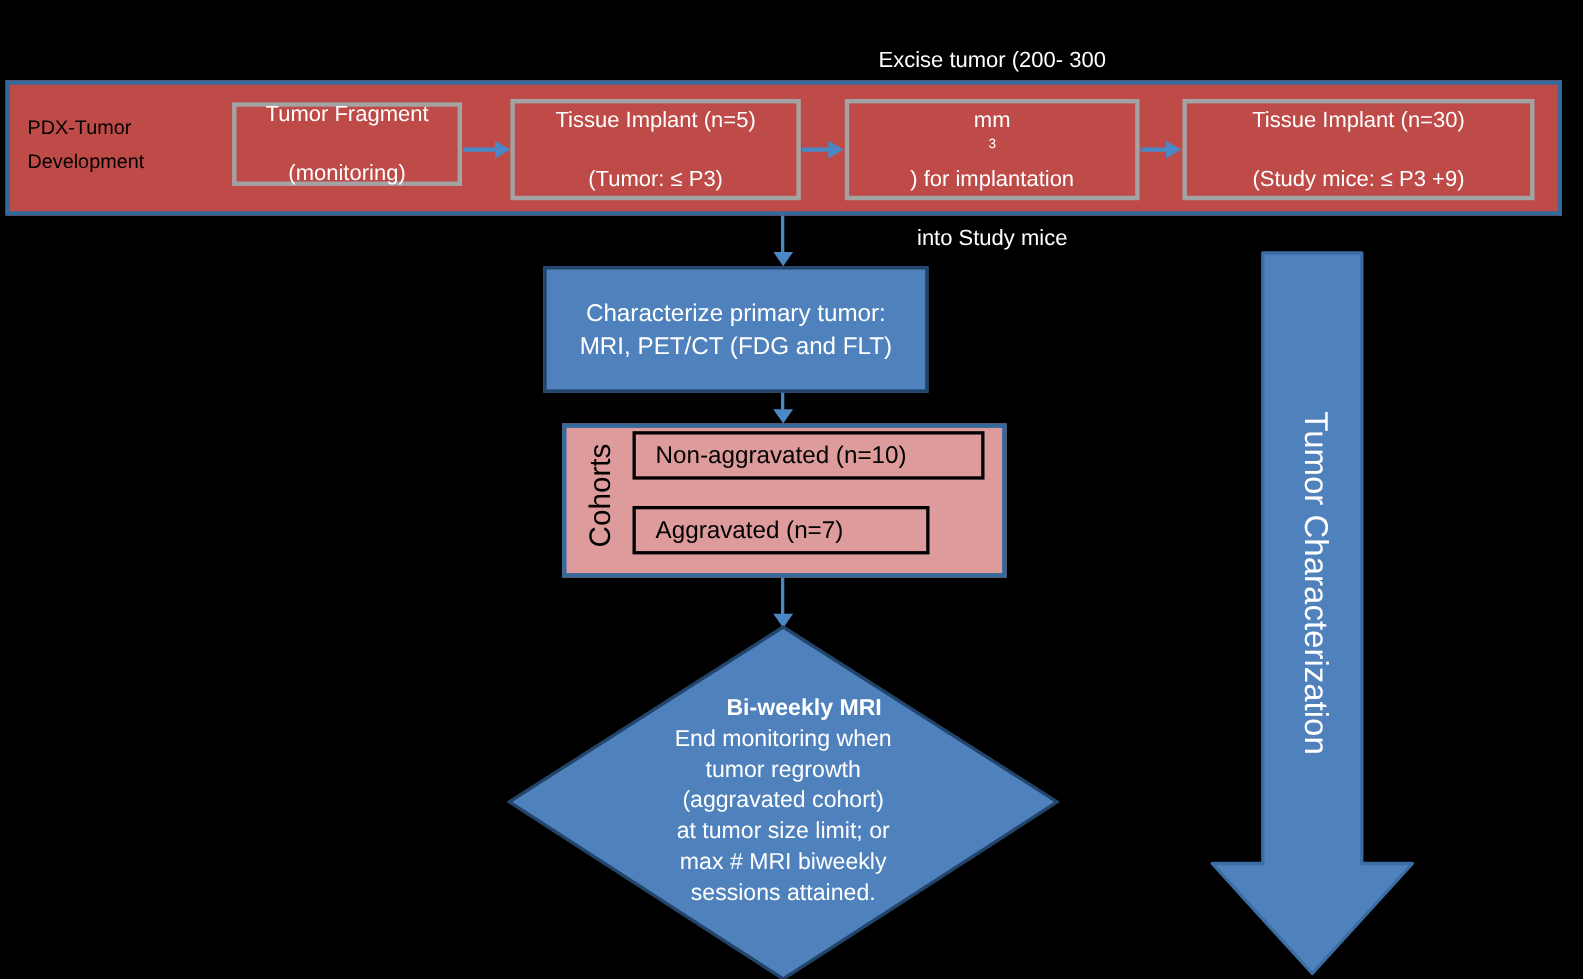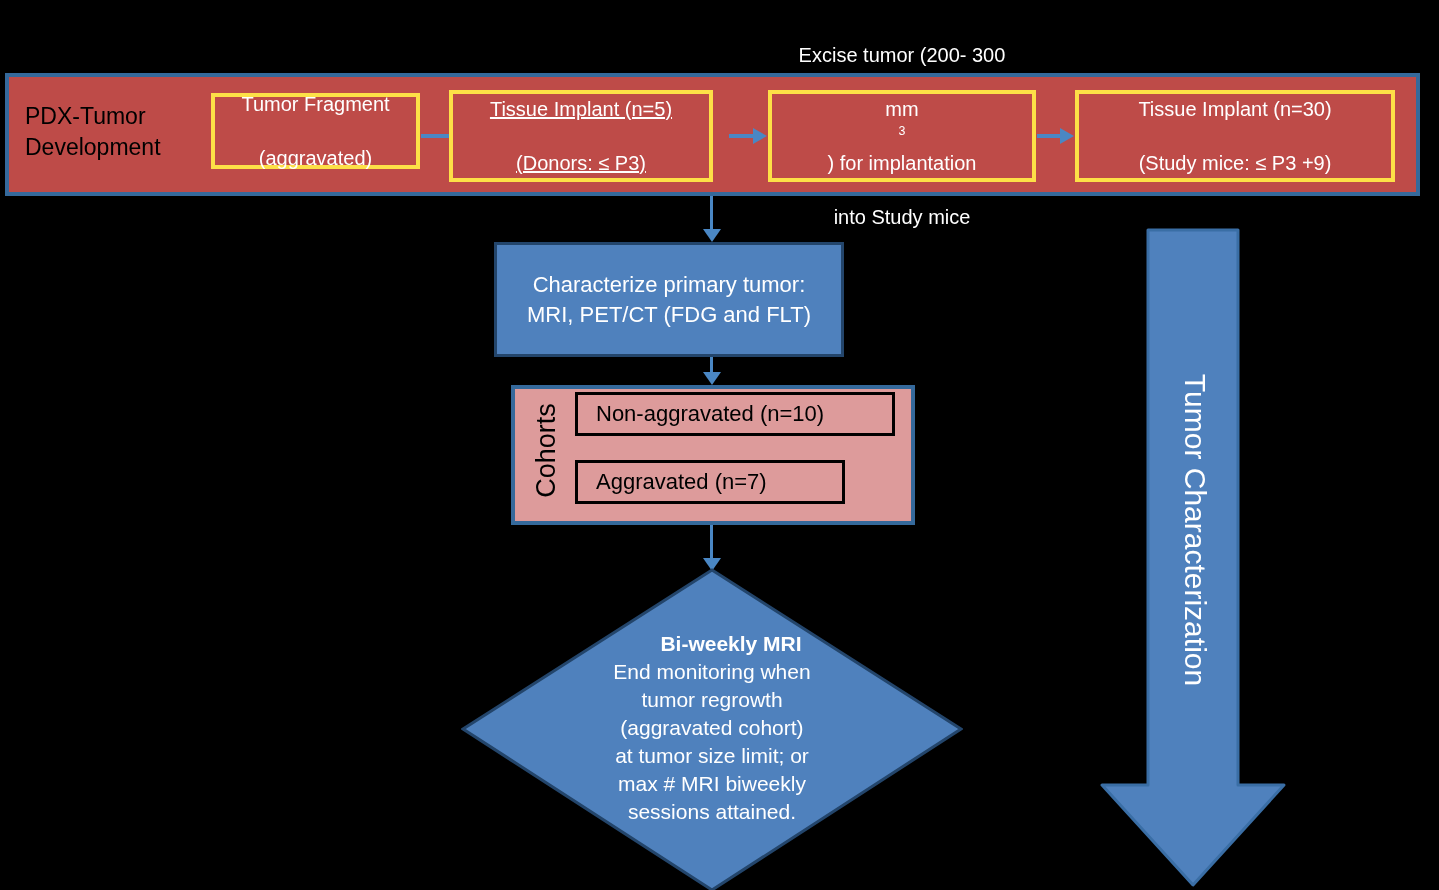--- a/index.html
+++ b/index.html
@@ -28,42 +28,42 @@
     background: #BE4B48;
     border: 4px solid #35699B;
     box-sizing: border-box;
   }
   .band-label {
     position: absolute;
     left: 16px;
     top: 24px;
     width: 185px;
     color: #000000;
-    font-size: 23px;
+    font-size: 18px;
     line-height: 31px;
     text-align: left;
   }
 
   
   .rbox {
     position: absolute;
     background: #BE4B48;
-    border: 4px solid #fde047;
+    border: 4px solid #a3a3a3;
     box-sizing: border-box;
     color: #FFFFFF;
     font-size: 20px;
     line-height: 27px;
     display: flex;
     align-items: center;
     justify-content: center;
     text-align: center;
     padding: 2px 6px;
   }
   #rbox1 { left: 211px; top: 93px; width: 209px; height: 76px; }
-  #rbox2 { left: 449px; top: 90px; width: 264px; height: 92px; text-decoration: underline; }
+  #rbox2 { left: 464px; top: 90px; width: 264px; height: 92px; }
   #rbox3 { left: 768px; top: 90px; width: 268px; height: 92px; }
   #rbox4 { left: 1075px; top: 90px; width: 320px; height: 92px; }
 
   .rbox span { display: block; white-space: pre-line; }
   sup { font-size: 0.62em; vertical-align: super; line-height: 0; }
 
   
   .harrow {
     position: absolute;
     height: 4px;
@@ -214,28 +214,28 @@
 <body>
 
 <div id="canvas">
 
   <div class="band">
     <div class="band-label">PDX-Tumor Development</div>
   </div>
 
   <div class="rbox" id="rbox1">
     <span><span>Tumor Fragment</span>
-<span>(aggravated)</span></span>
+<span>(monitoring)</span></span>
   </div>
 
   <div class="harrow" id="harrow1"></div>
 
   <div class="rbox" id="rbox2">
     <span><span>Tissue Implant (n=5)</span>
-<span>(Donors: ≤ P3)</span></span>
+<span>(Tumor: ≤ P3)</span></span>
   </div>
 
   <div class="harrow" id="harrow2"></div>
 
   <div class="rbox" id="rbox3">
     <span><span>Excise tumor (200- 300</span><br><span>mm</span><sup>3</sup><span>) for implantation</span><br><span>into Study mice</span></span>
   </div>
 
   <div class="harrow" id="harrow3"></div>
 

